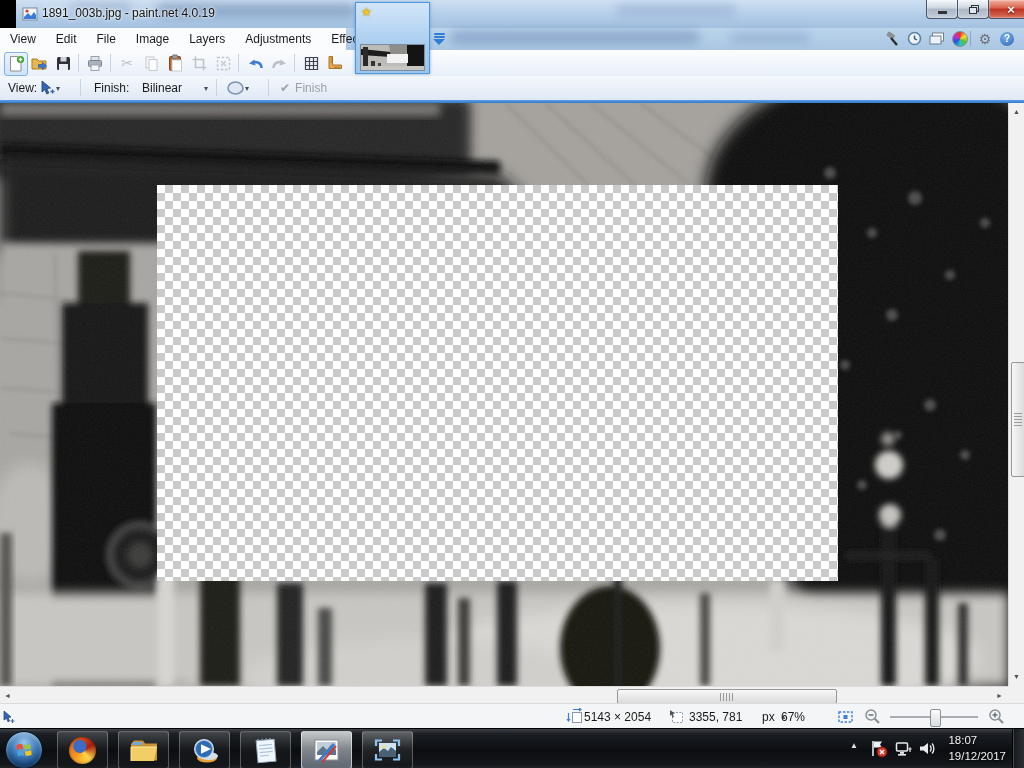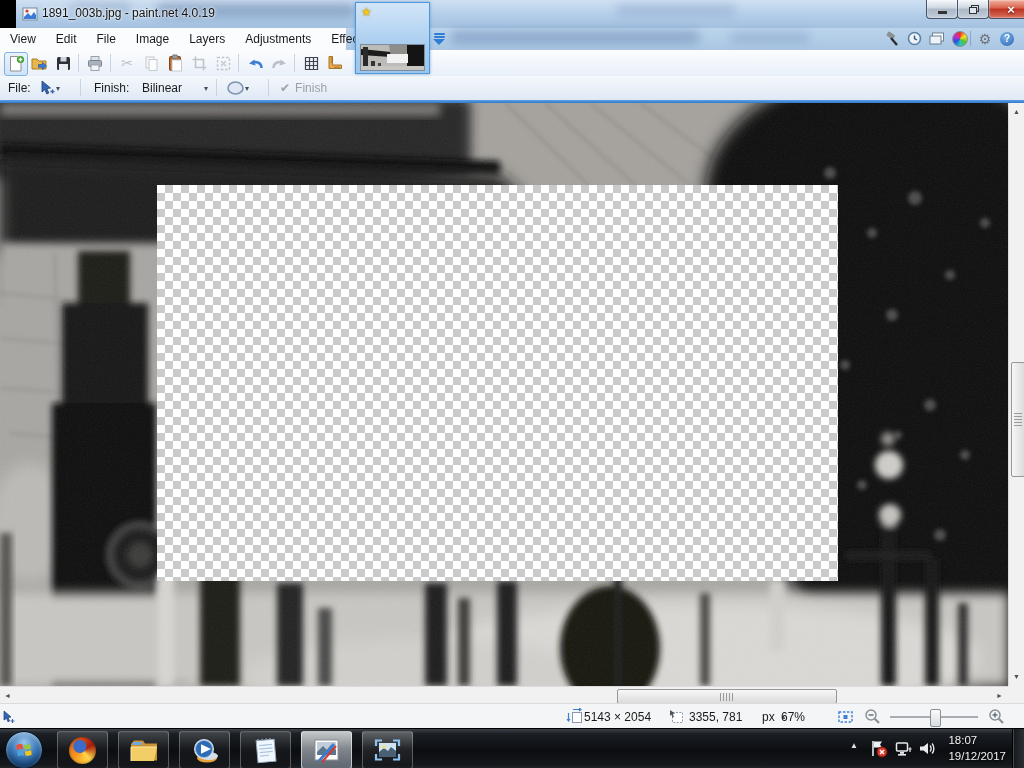--- a/index.html
+++ b/index.html
@@ -231,21 +231,21 @@
     </div>
     <div class="tbtn" style="left:324px;">
       <svg width="18" height="18">
         <path d="M3 2.5 h3.5 v8.5 h9 v3.5 H3 z" fill="#eaa94f" stroke="#a8782a"></path>
         <path d="M4.8 4 h1.7 M4.8 6 h1.7 M4.8 8 h1.7 M9 12.6 v1.7 M11 12.6 v1.7 M13 12.6 v1.7" stroke="#8a5e1c" stroke-width=".9"></path>
       </svg>
     </div>
   </div>
 
   <div id="toolopts" class="abs">
-    <span class="abs" style="left:8px;top:5px;">File:</span>
+    <span class="abs" style="left:8px;top:5px;">View:</span>
     <div class="abs" style="left:38px;top:2px;width:34px;height:20px;display:flex;align-items:center;">
       <svg width="18" height="18">
         <path d="M4 2 L12.5 9 L8.8 9.6 L10.8 14 L8.8 15 L6.8 10.6 L4 13 Z" fill="#3566b5" stroke="#1d3c73" stroke-width=".8"></path>
         <path d="M12.5 12.5 h4 M14.5 10.5 v4" stroke="#3566b5" stroke-width="1.4"></path>
       </svg>
       <span class="dd">▾</span>
     </div>
     <div class="osep" style="left:80px;"></div>
     <span class="abs" style="left:94px;top:5px;">Finish:</span>
     <div class="abs" style="left:142px;top:2px;width:66px;height:20px;display:flex;align-items:center;justify-content:space-between;">

